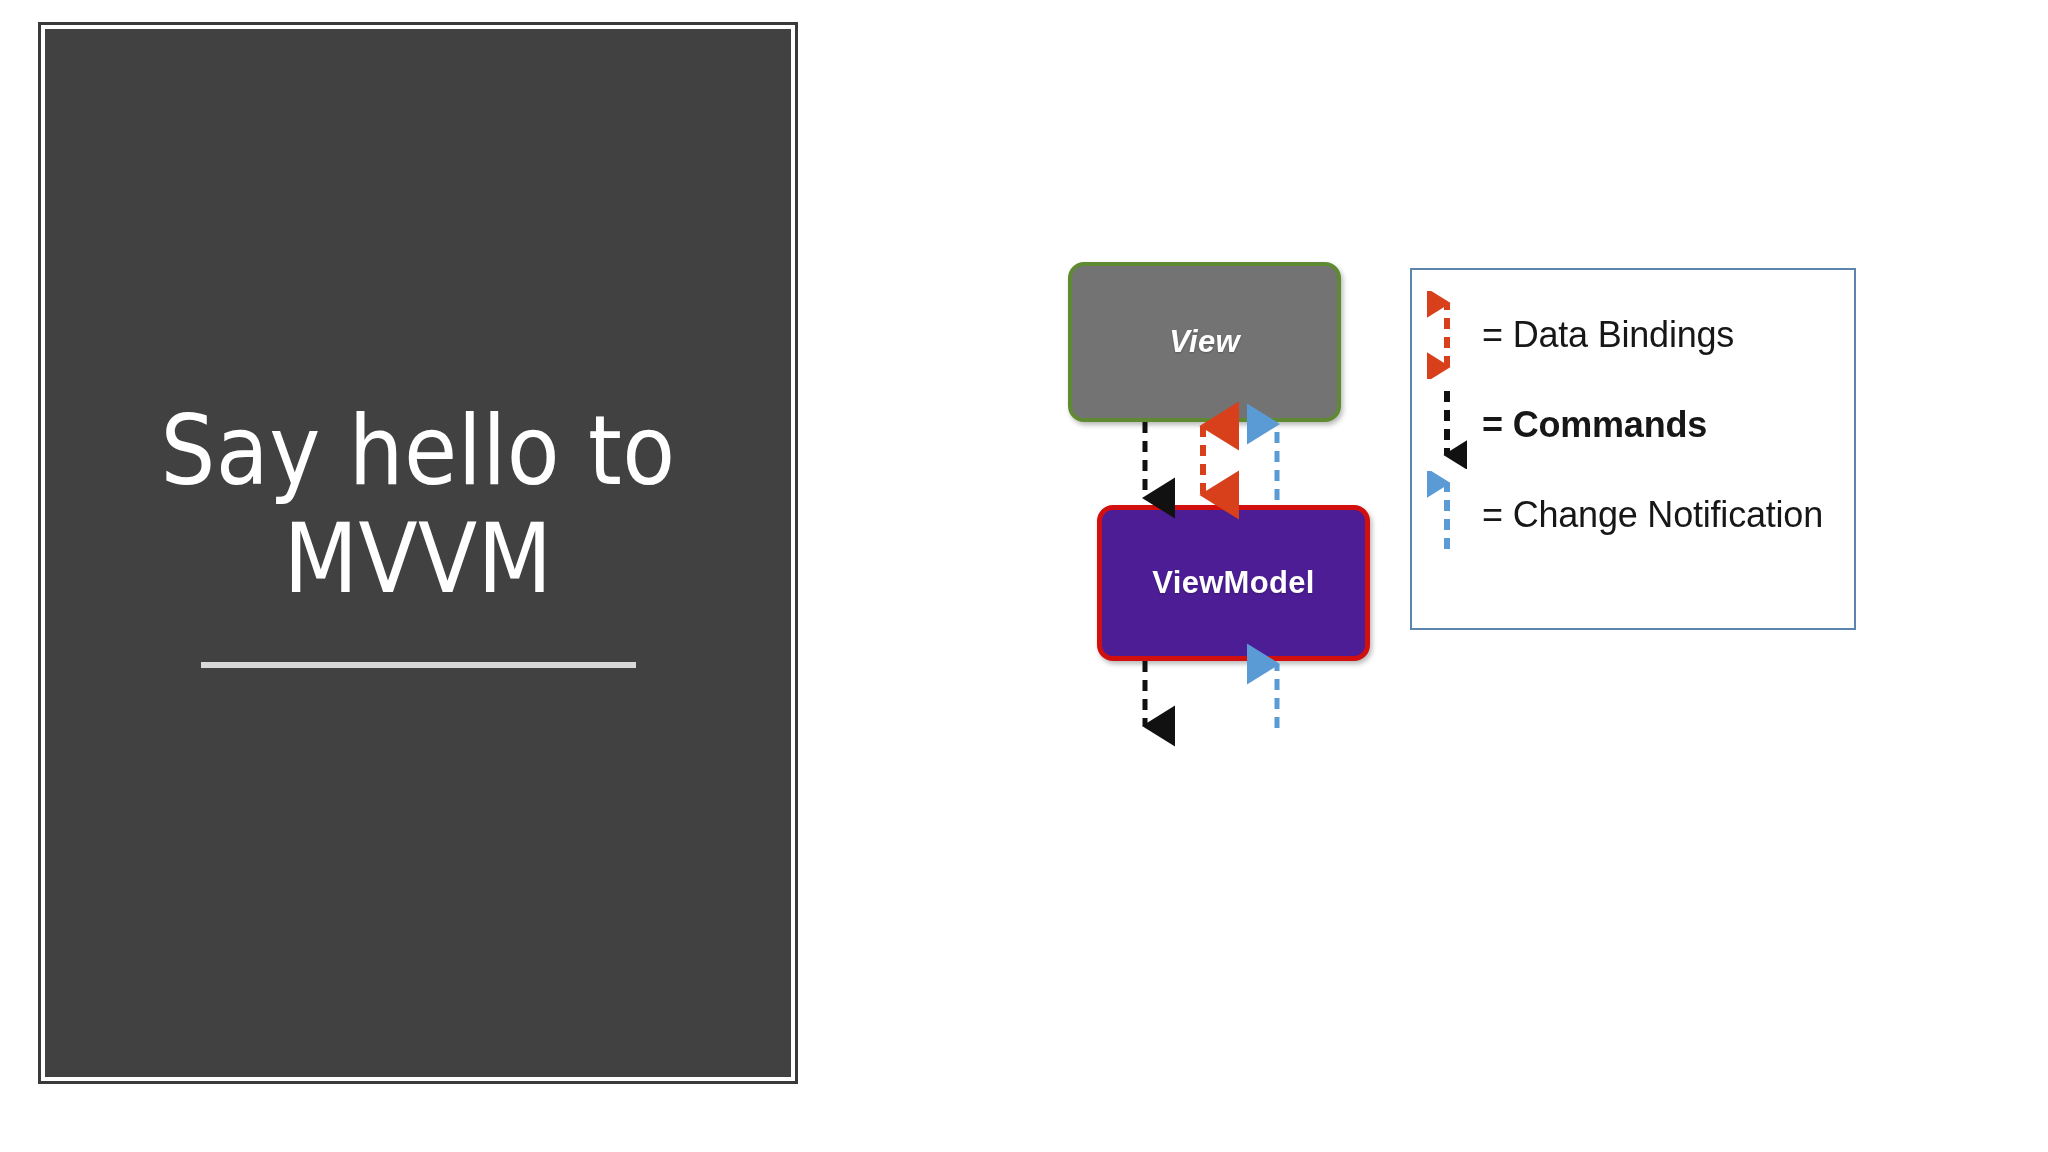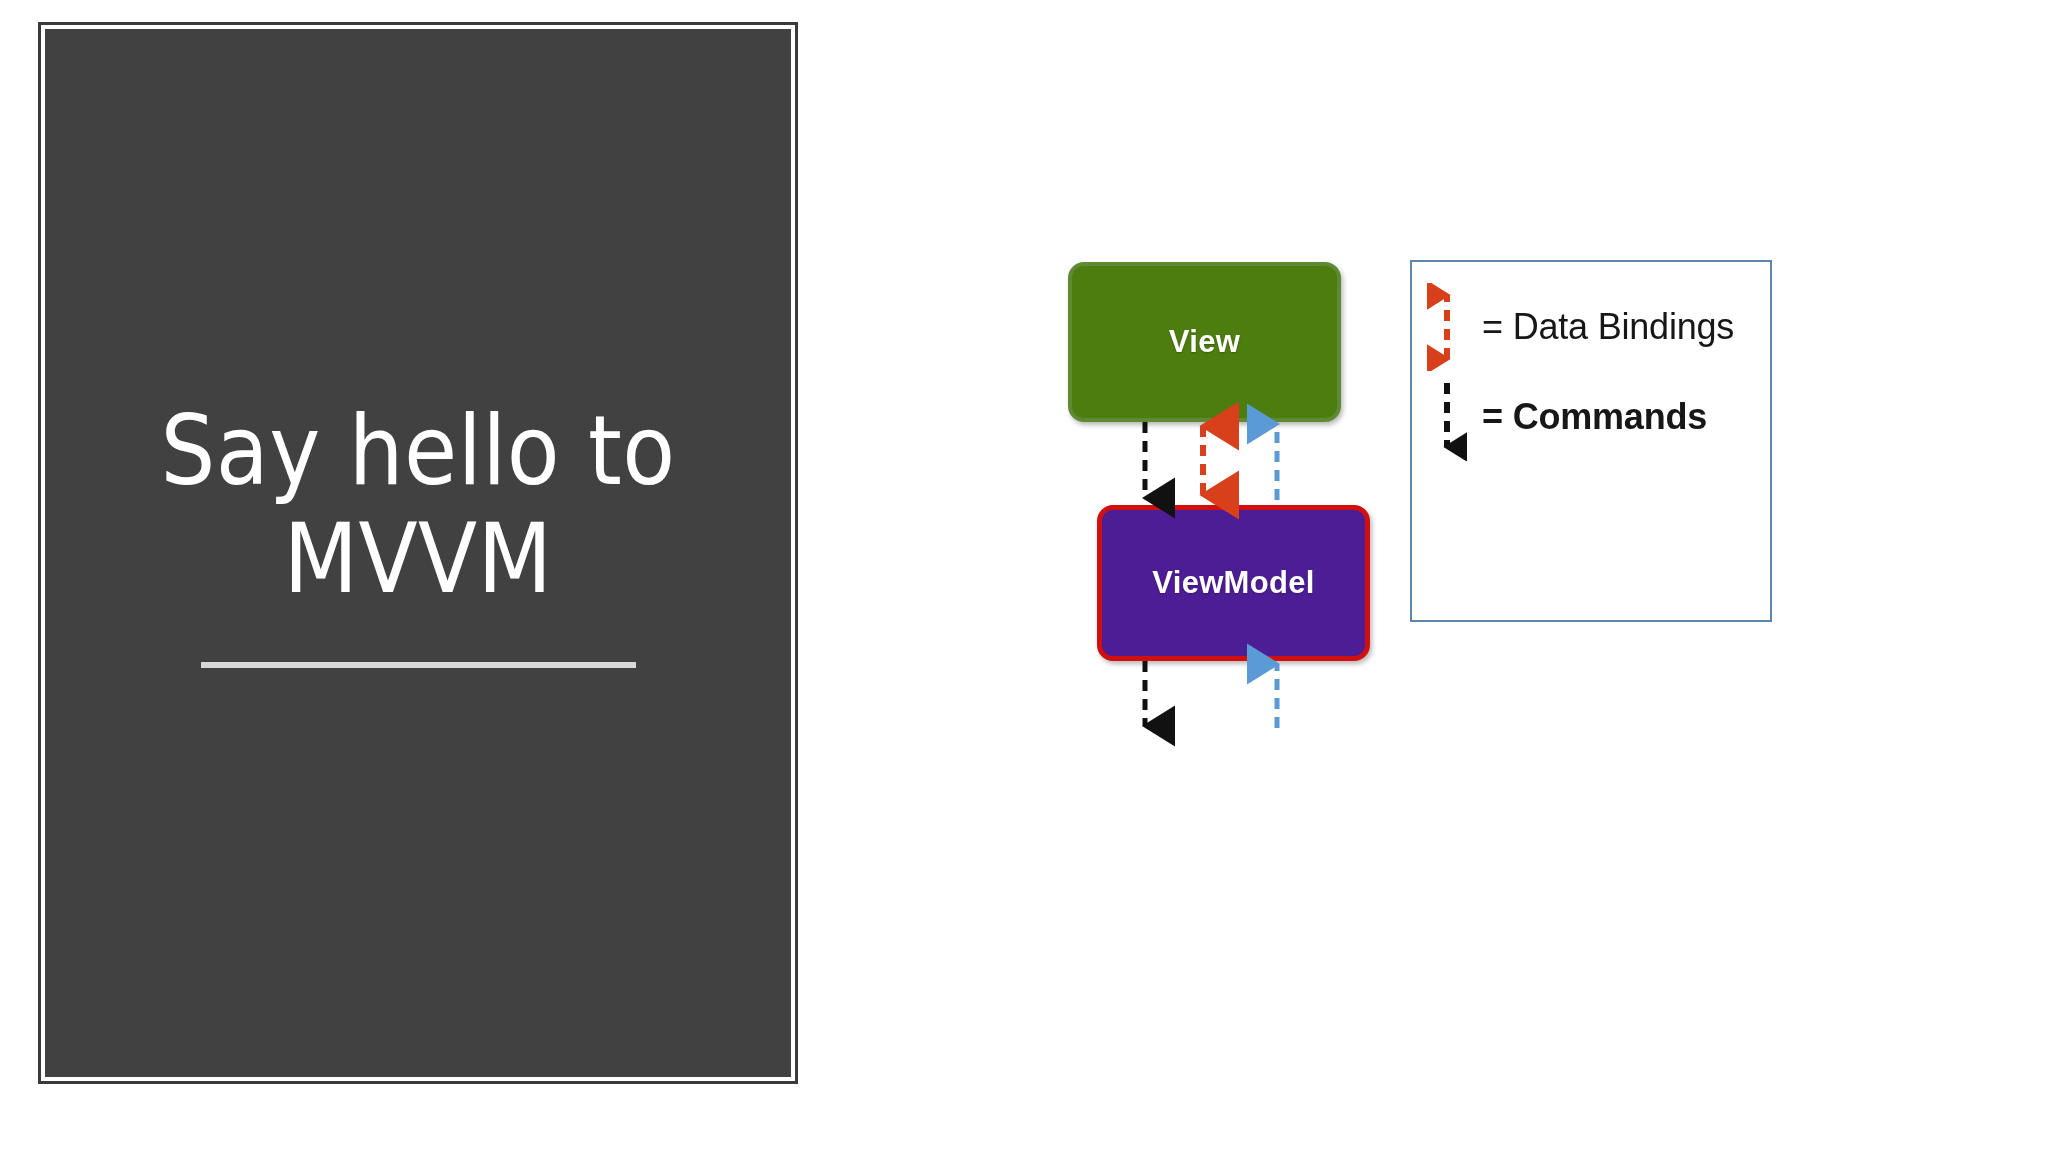--- a/index.html
+++ b/index.html
@@ -84,22 +84,23 @@
     color: #ffffff;
     font-size: 31px;
     font-weight: 600;
     letter-spacing: 0.3px;
     text-shadow: 0 1px 2px rgba(0,0,0,0.25);
     box-shadow: 2px 3px 5px rgba(0,0,0,0.28);
   }
   .node-view {
     top: 22px;
     height: 160px;
-    background: #4d7c0f;
+    background: #737373;
     border: 4px solid #5f8a33;
+    font-style: italic;
   }
   .node-viewmodel {
     top: 265px;
     height: 156px;
     background: #4c1d95;
     border: 5px solid #d10f0f;
     margin-left: 29px;
   }
   .node-model {
     top: 490px;
@@ -114,22 +115,22 @@
     width: 360px;
     height: 680px;
     overflow: visible;
     pointer-events: none;
   }
 
   
   .legend {
     position: absolute;
     left: 1410px;
-    top: 260px;
-    width: 362px;
+    top: 268px;
+    width: 446px;
     height: 362px;
     box-sizing: border-box;
     background: #ffffff;
     border: 2px solid #5b85ad;
   }
   .legend-row {
     position: absolute;
     left: 0;
     width: 446px;
     height: 90px;
@@ -234,16 +235,29 @@
             <marker id="lg-blk-dn" markerWidth="9" markerHeight="9" refX="4.5" refY="8" orient="auto" markerUnits="strokeWidth">
               <path d="M0.4,2 L8.6,2 L4.5,8.6 Z" fill="#111111"></path>
             </marker>
           </defs>
           <line x1="20" y1="10" x2="20" y2="74" stroke="#111111" stroke-width="6" stroke-dasharray="11 8" marker-end="url(#lg-blk-dn)"></line>
         </svg>
       </span>
       <span class="legend-label">= Commands</span>
     </div>
 
+    <div class="legend-row legend-row-2">
+      <span class="legend-icon">
+        <svg width="40" height="88" viewBox="0 0 40 88">
+          <defs>
+            <marker id="lg-blu-up" markerWidth="9" markerHeight="9" refX="4.5" refY="8" orient="auto" markerUnits="strokeWidth">
+              <path d="M0.4,2 L8.6,2 L4.5,8.6 Z" fill="#5b9bd5"></path>
+            </marker>
+          </defs>
+          <line x1="20" y1="78" x2="20" y2="12" stroke="#5b9bd5" stroke-width="6" stroke-dasharray="11 8" marker-end="url(#lg-blu-up)"></line>
+        </svg>
+      </span>
+      <span class="legend-label">= Change Notification</span>
+    </div>
 
   </div>
 
 </div>
 
 </body></html>

